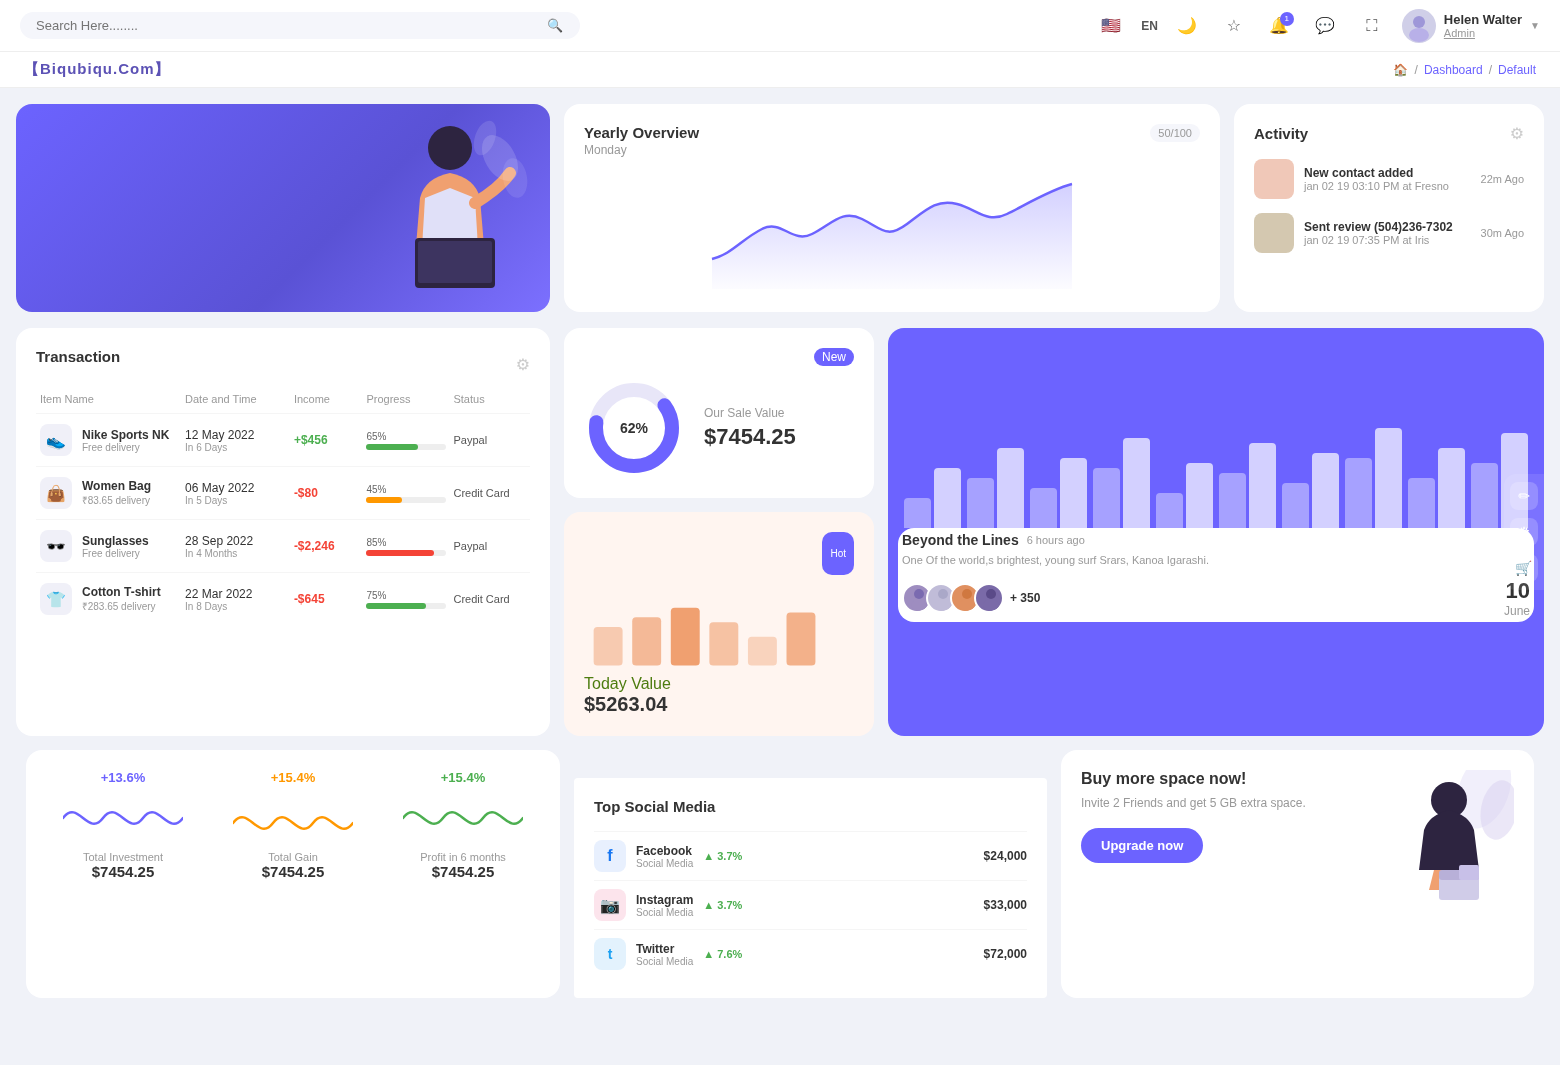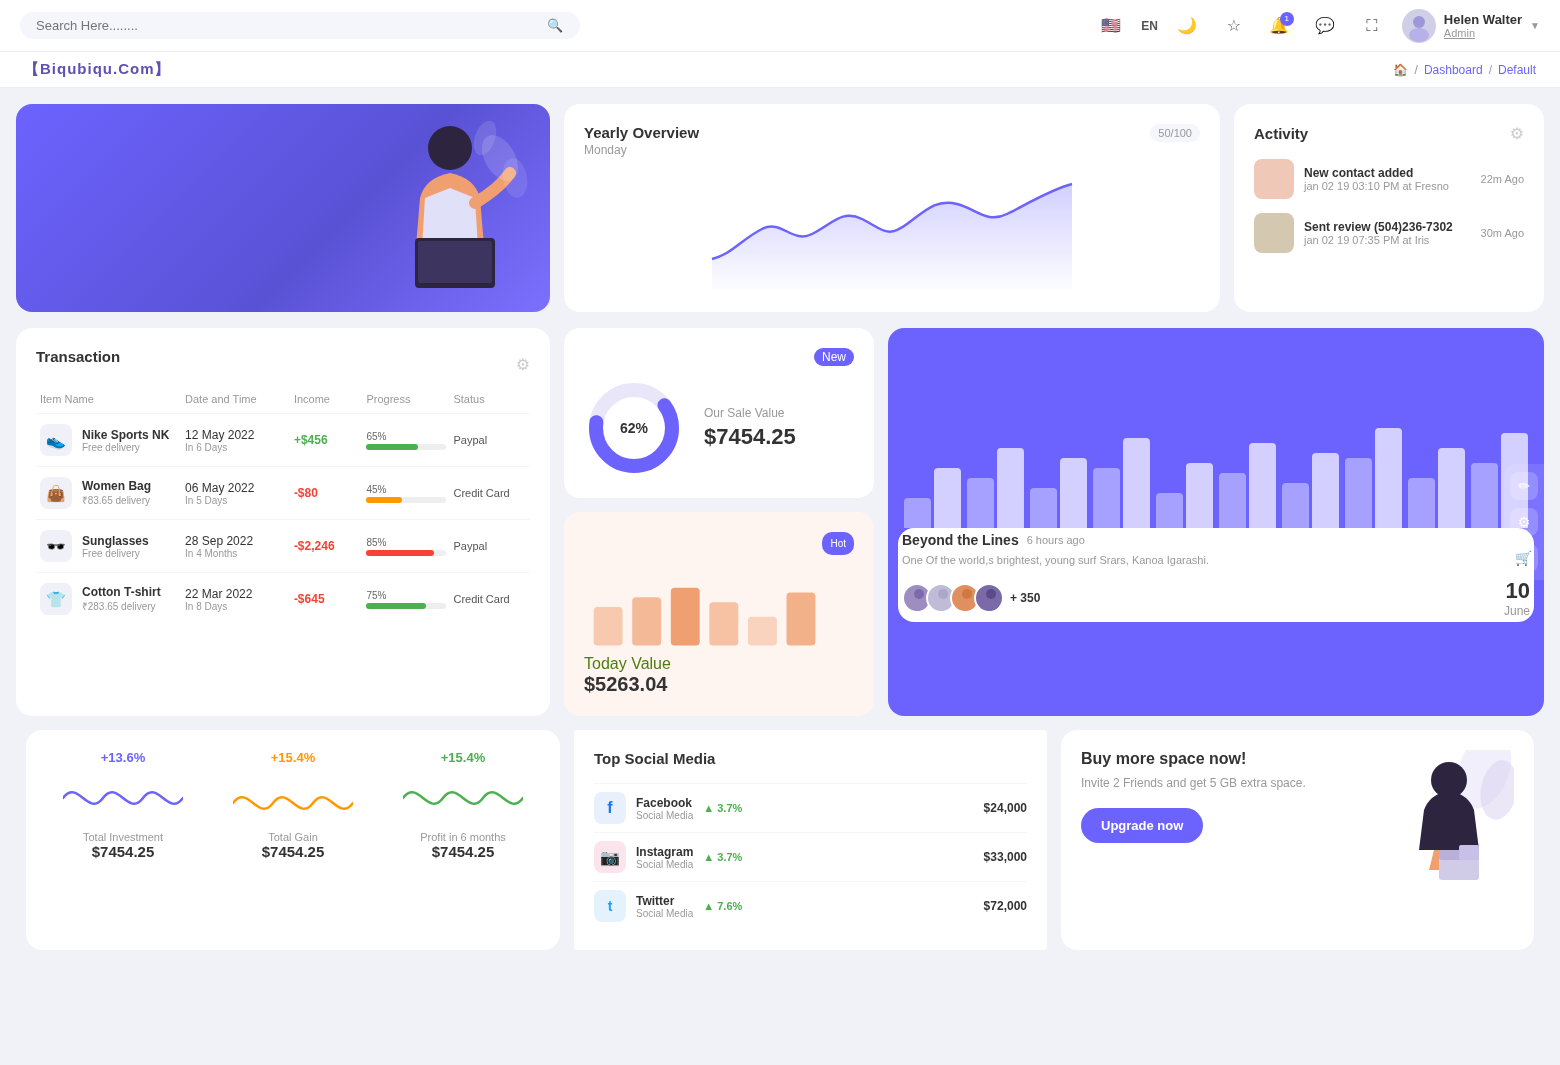--- a/index.html
+++ b/index.html
@@ -238,21 +238,21 @@
       background: #fff5f0;
       border-radius: 16px;
       padding: 20px;
       display: flex;
       flex-direction: column;
     }
     .hot-badge {
       background: #6c63ff;
       color: #fff;
       font-size: 10px;
-      padding: 6px 8px;
+      padding: 16px 8px;
       border-radius: 10px;
       align-self: flex-end;
       margin-bottom: 8px;
     }
     .new-badge {
       background: #6c63ff;
       color: #fff;
       font-size: 12px;
       padding: 2px 8px;
       border-radius: 10px;
@@ -316,20 +316,21 @@
       grid-template-columns: 1fr 1fr 1fr;
       gap: 16px;
     }
     .mini-stat { display: flex; flex-direction: column; align-items: center; }
 
     
     .social-card {
       background: #fff;
       border-radius: 4px;
       padding: 20px;
+      margin-top: 28px;
     }
     .social-item { display: flex; align-items: center; gap: 10px; padding: 8px 0; border-top: 1px solid #f5f5f5; }
     .social-icon { width: 32px; height: 32px; border-radius: 8px; display: flex; align-items: center; justify-content: center; font-size: 16px; }
     .social-name { font-size: 12px; font-weight: 600; }
     .social-sub { font-size: 10px; color: #999; }
     .social-change { color: #4caf50; font-size: 11px; font-weight: 600; display: flex; align-items: center; gap: 2px; }
     .social-value { font-size: 12px; font-weight: 700; color: #333; margin-left: auto; }
 
     
     .buyspace-card {

